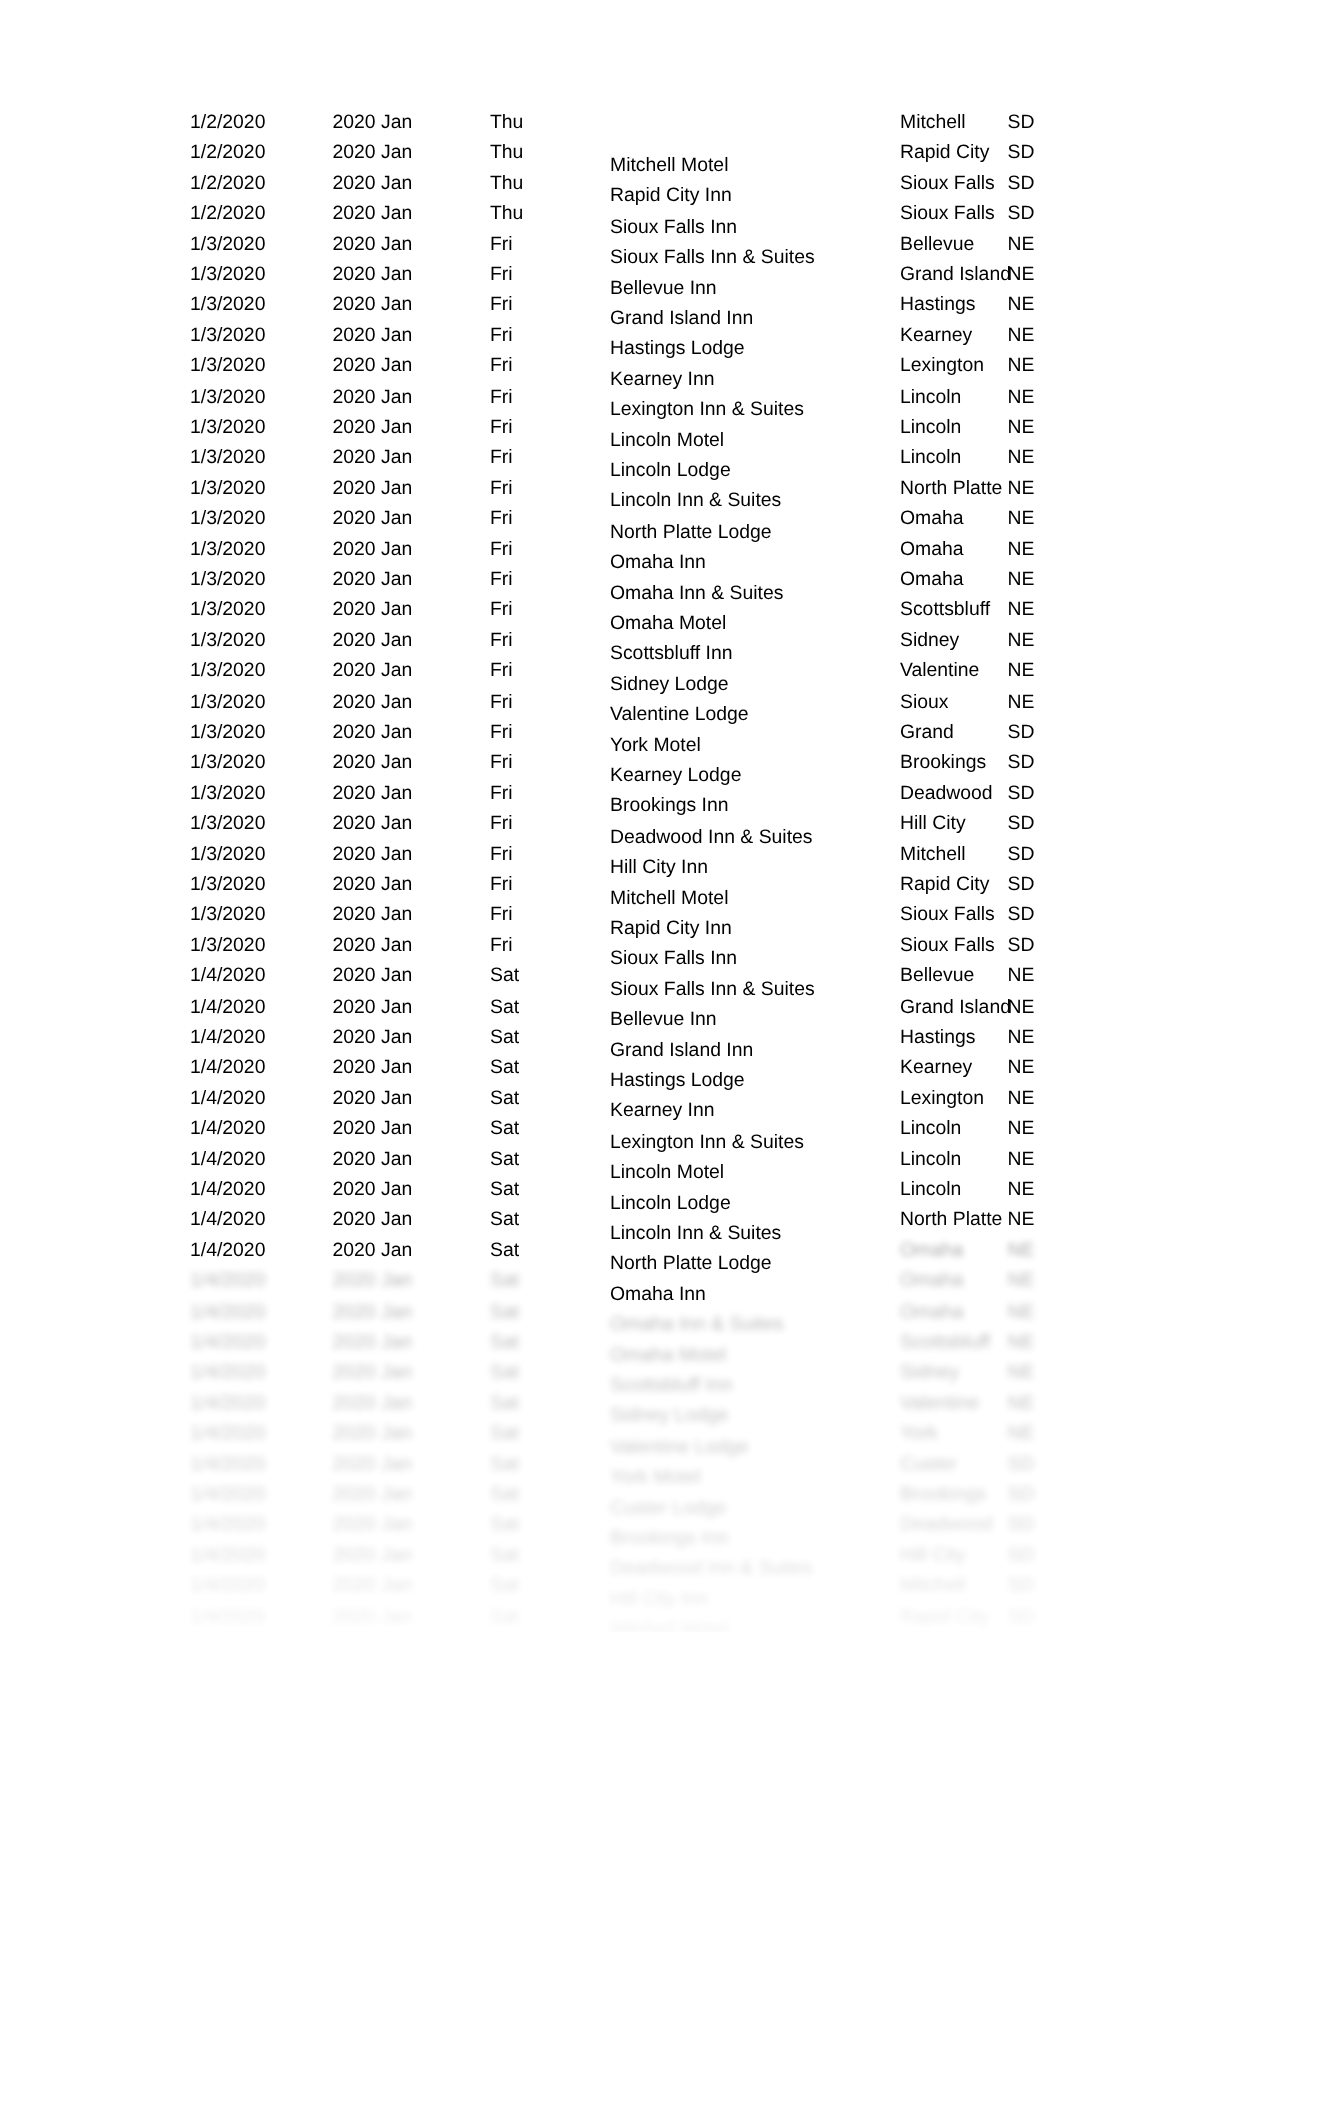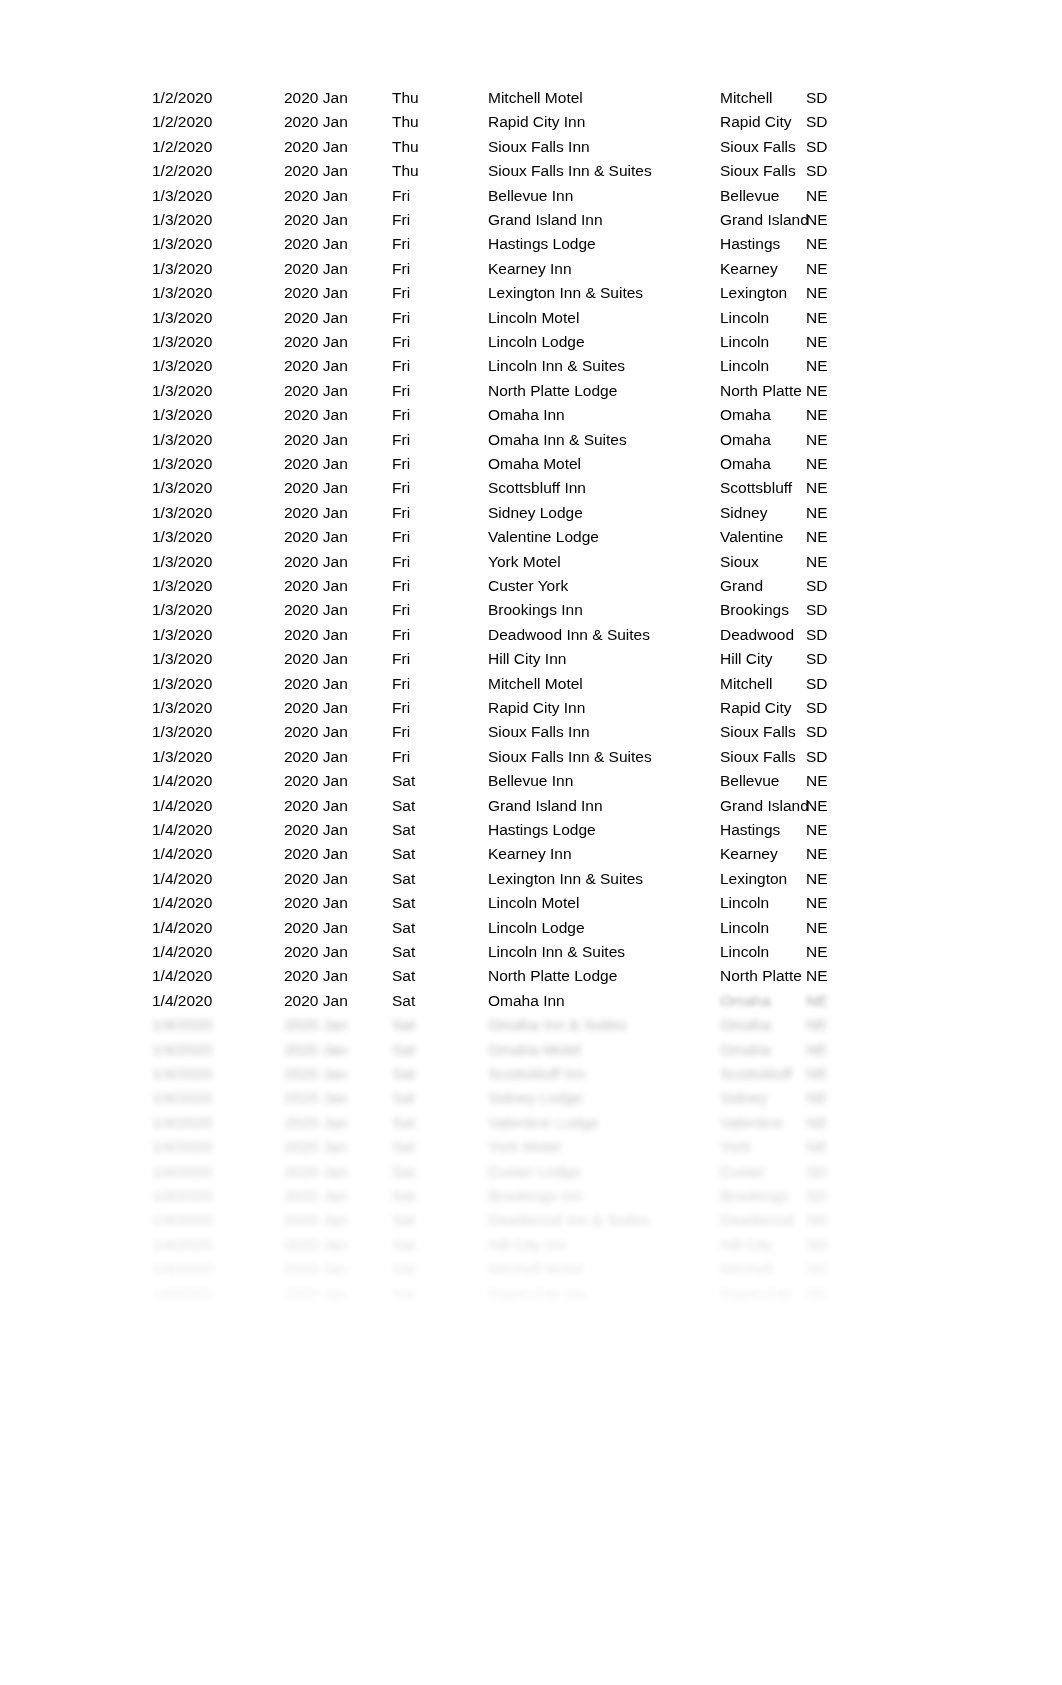--- a/index.html
+++ b/index.html
@@ -45,23 +45,23 @@
     position: absolute;
     top: 0;
     height: 24.4px;
     line-height: 24.4px;
     white-space: nowrap;
     overflow: visible;
   }
 
   
   .c-date   { left: 4px;   }
-  .c-month  { left: 136px; }
+  .c-month  { left: 118px; }
   .c-day    { left: 244px; }
-  .c-hotel  { left: 340px; }
+  .c-hotel  { left: 340px; margin-top: 35px; }
   .c-city   { left: 544px; margin-left: 28px; }
   .c-state  { left: 658px; }
 
   
   .faded-wrap {
     position: absolute;
     left: 0;
     top: 0;
     width: 700px;
     filter: blur(3.1px);
@@ -250,21 +250,21 @@
         <div class="cell c-month">2020 Jan</div>
         <div class="cell c-day">Fri</div>
         <div class="cell c-hotel">York Motel</div>
         <div class="cell c-city">Sioux</div>
         <div class="cell c-state">NE</div>
       </div>
       <div class="row" style="position: absolute; left: 0px; top: 488px; width: 700px;">
         <div class="cell c-date">1/3/2020</div>
         <div class="cell c-month">2020 Jan</div>
         <div class="cell c-day">Fri</div>
-        <div class="cell c-hotel">Custer York</div>
+        <div class="cell c-hotel">Kearney Lodge</div>
         <div class="cell c-city">Grand</div>
         <div class="cell c-state">SD</div>
       </div>
       <div class="row" style="position: absolute; left: 0px; top: 512.4px; width: 700px;">
         <div class="cell c-date">1/3/2020</div>
         <div class="cell c-month">2020 Jan</div>
         <div class="cell c-day">Fri</div>
         <div class="cell c-hotel">Brookings Inn</div>
         <div class="cell c-city">Brookings</div>
         <div class="cell c-state">SD</div>

